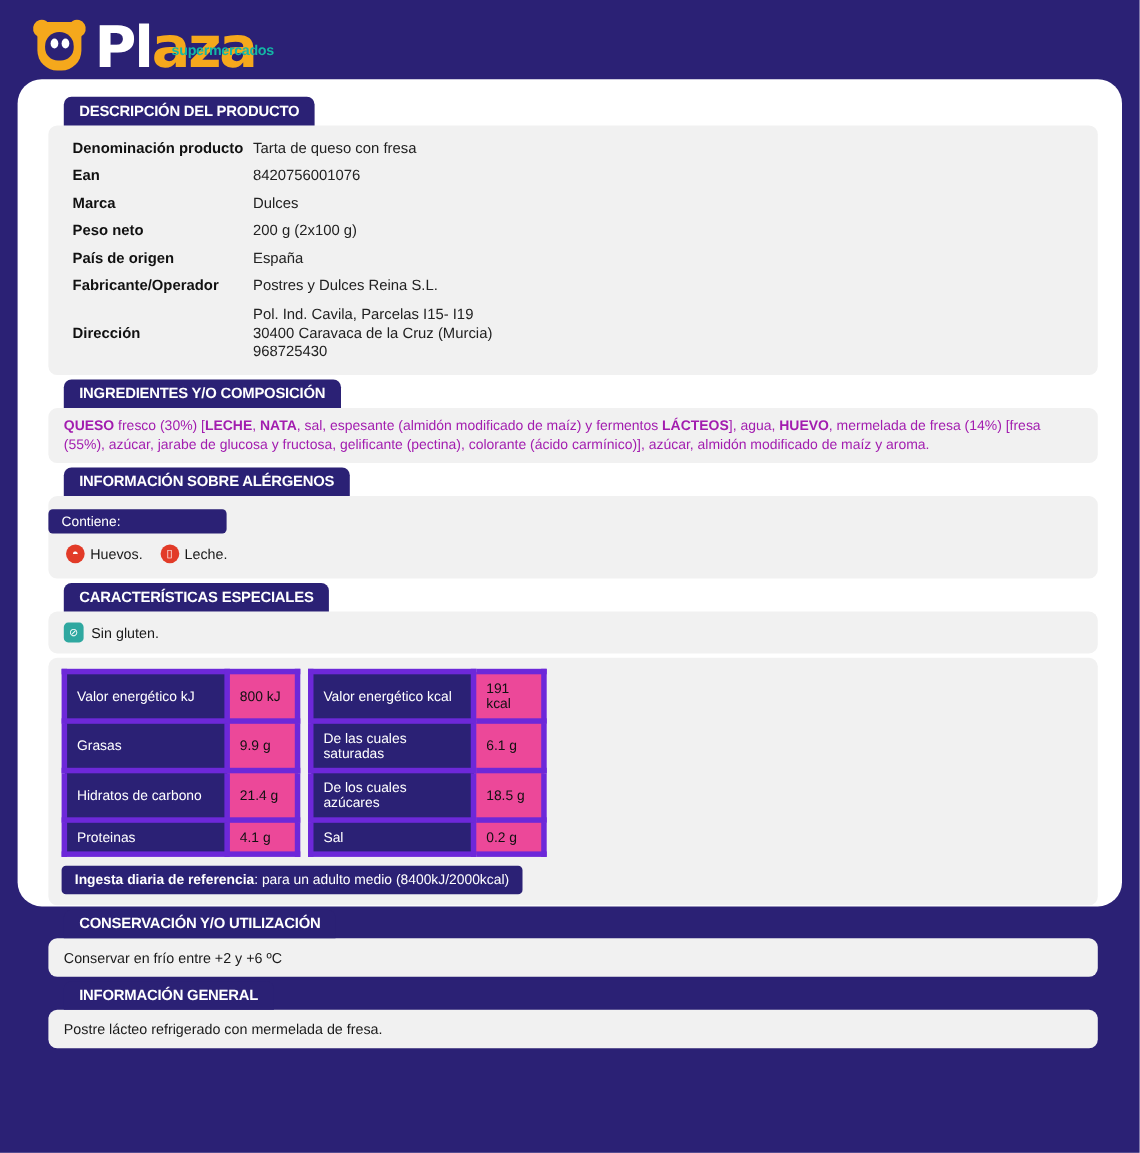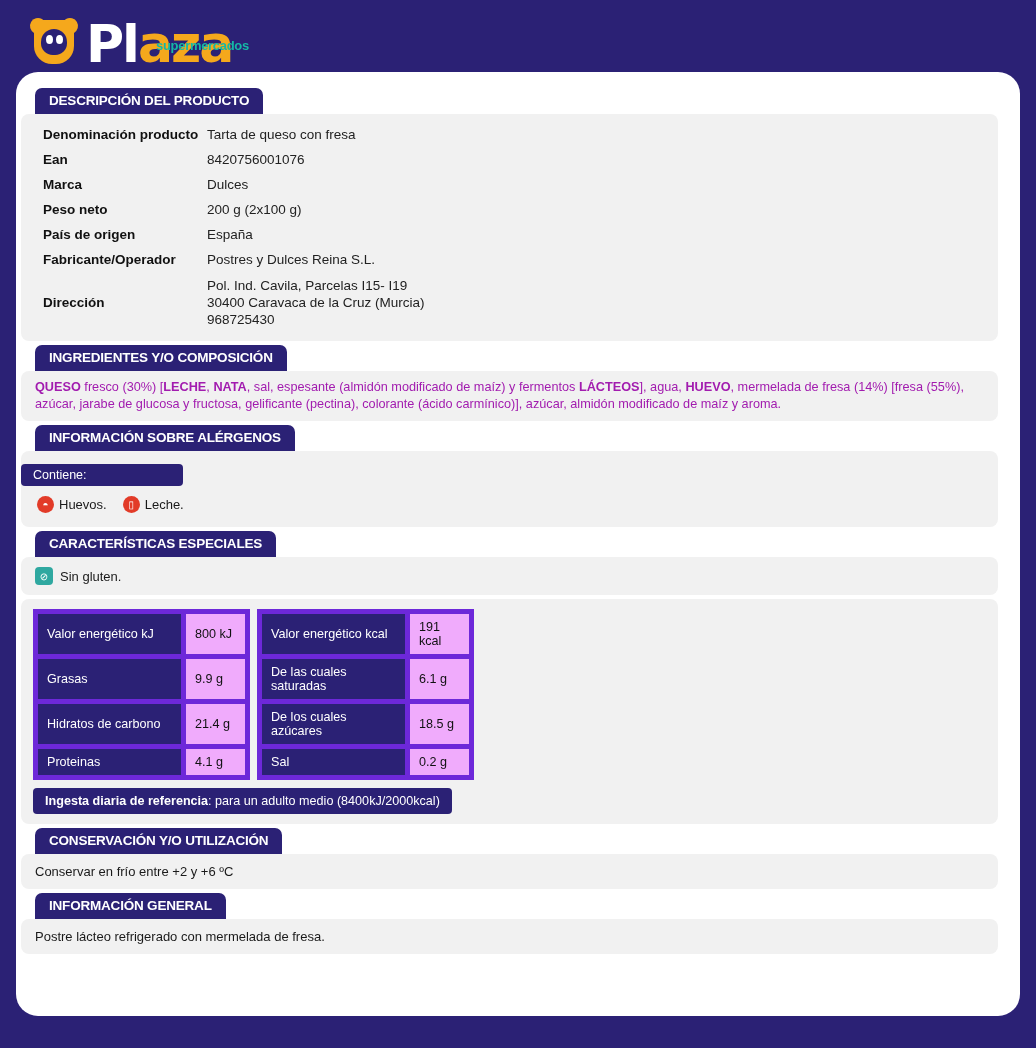--- a/index.html
+++ b/index.html
@@ -69,22 +69,22 @@
     font-size: 13px;
     font-weight: bold;
     letter-spacing: -0.3px;
   }
 
   
   .card {
     margin: 0 16px;
     background: #ffffff;
     border-radius: 22px;
-    height: 944px;
-    padding: 14px 22px 0 5px;
+    height: 752px;
+    padding: 14px 22px 0 28px;
     position: relative;
   }
 
   .section-title {
     display: inline-block;
     background: #2b2175;
     color: #ffffff;
     font-size: 13.5px;
     font-weight: bold;
     padding: 5px 14px 6px 14px;
@@ -146,21 +146,21 @@
   
   .nutri-wrap { padding: 10px 12px 10px 12px; }
   table.nutri { border-collapse: collapse; }
   table.nutri td {
     font-size: 12.6px;
     padding: 6px 9px;
     border: 5px solid #6d28d9;
     height: 29px;
   }
   table.nutri td.lbl { background: #2b2175; color: #ffffff; width: 148px; }
-  table.nutri td.val { background: #f0abfc; color: #111; width: 64px; }
+  table.nutri td.val { background: #ec4899; color: #111; width: 64px; }
   table.nutri td.spacer { border: none; background: transparent; width: 12px; padding: 0; }
   .ingesta {
     display: inline-block;
     background: #2b2175;
     color: #ffffff;
     font-size: 12.6px;
     padding: 6px 12px;
     border-radius: 4px;
     margin: 8px 0 0 0;
   }

